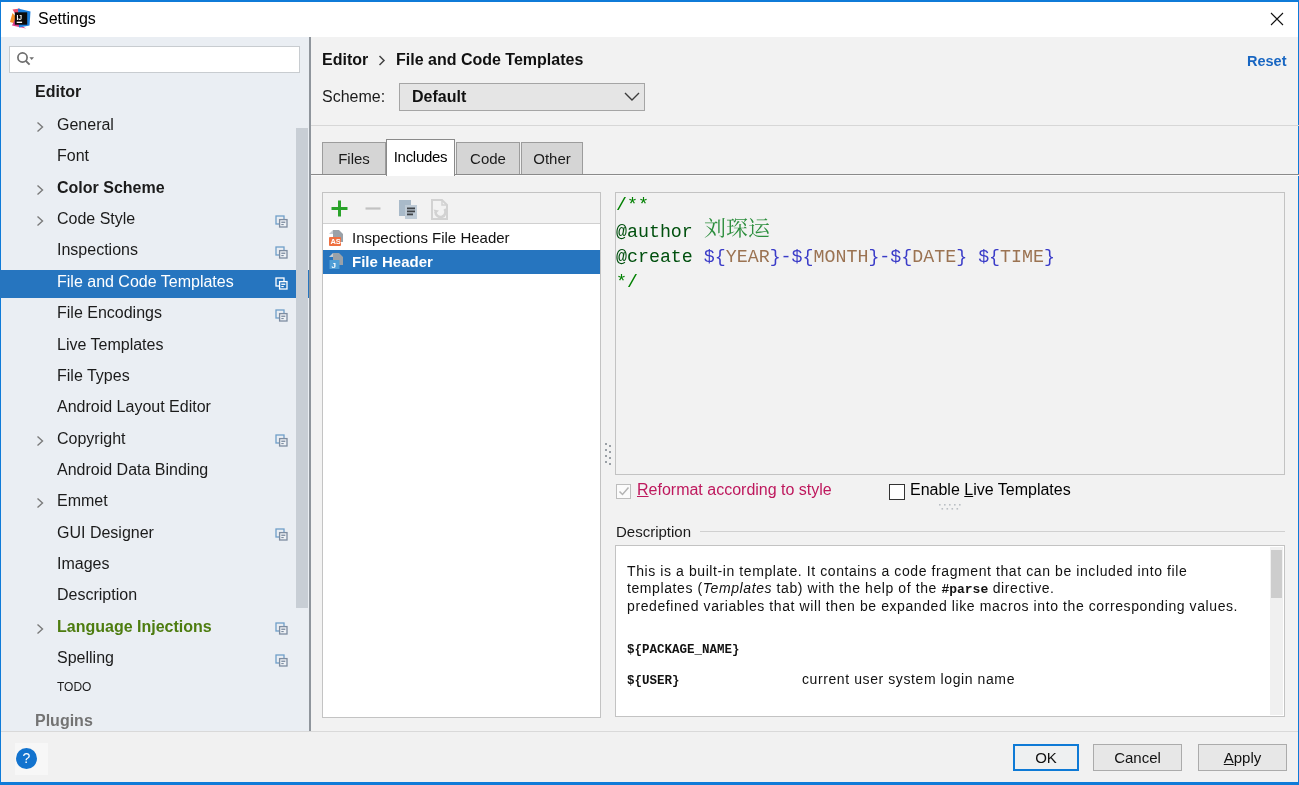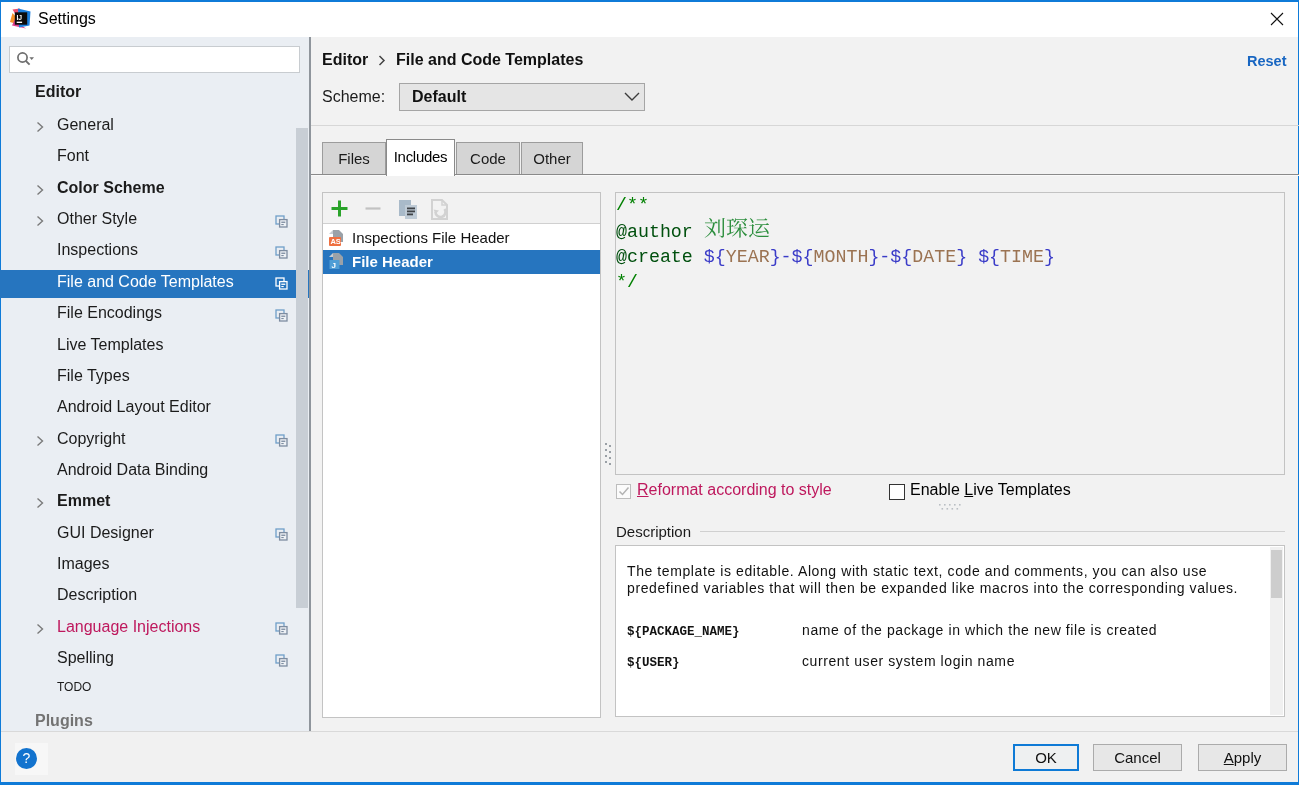--- a/index.html
+++ b/index.html
@@ -41,21 +41,21 @@
   <div style="position:absolute;left:35px;top:82.5px;font-size:16px;font-weight:700;color:#1b1b1b;white-space:nowrap">Editor</div>
 <div style="position:absolute;left:57px;top:116.0px;font-size:16px;font-weight:400;color:#1b1b1b;white-space:nowrap">General</div>
 <svg style="position:absolute;left:36px;top:121.0px" width="8" height="12" viewBox="0 0 8 12">
       <path d="M1.5 1.5 L6.5 6 L1.5 10.5" fill="none" stroke="#7a7a7a" stroke-width="1.4"></path>
     </svg>
 <div style="position:absolute;left:57px;top:147.4px;font-size:16px;font-weight:400;color:#1b1b1b;white-space:nowrap">Font</div>
 <div style="position:absolute;left:57px;top:178.7px;font-size:16px;font-weight:700;color:#1b1b1b;white-space:nowrap">Color Scheme</div>
 <svg style="position:absolute;left:36px;top:183.7px" width="8" height="12" viewBox="0 0 8 12">
       <path d="M1.5 1.5 L6.5 6 L1.5 10.5" fill="none" stroke="#7a7a7a" stroke-width="1.4"></path>
     </svg>
-<div style="position:absolute;left:57px;top:210.1px;font-size:16px;font-weight:400;color:#1b1b1b;white-space:nowrap">Other Style</div>
+<div style="position:absolute;left:57px;top:210.1px;font-size:16px;font-weight:400;color:#1b1b1b;white-space:nowrap">Code Style</div>
 <svg style="position:absolute;left:36px;top:215.1px" width="8" height="12" viewBox="0 0 8 12">
       <path d="M1.5 1.5 L6.5 6 L1.5 10.5" fill="none" stroke="#7a7a7a" stroke-width="1.4"></path>
     </svg>
 <svg style="position:absolute;left:275px;top:215px" width="13" height="13" viewBox="0 0 13 13">
 <rect x="1" y="1" width="8" height="8" fill="none" stroke="#6f9fc8" stroke-width="1.3"></rect>
 <rect x="4.6" y="4.6" width="7.4" height="7.4" fill="#eef1f5" stroke="#7d8ca0" stroke-width="1.3"></rect>
 <rect x="6.3" y="6.6" width="4" height="1.3" fill="#7d8ca0"></rect>
 <rect x="6.3" y="9" width="2.4" height="1.1" fill="#7d8ca0"></rect>
 </svg>
 <div style="position:absolute;left:57px;top:241.4px;font-size:16px;font-weight:400;color:#1b1b1b;white-space:nowrap">Inspections</div>
@@ -87,34 +87,34 @@
 <svg style="position:absolute;left:36px;top:434.5px" width="8" height="12" viewBox="0 0 8 12">
       <path d="M1.5 1.5 L6.5 6 L1.5 10.5" fill="none" stroke="#7a7a7a" stroke-width="1.4"></path>
     </svg>
 <svg style="position:absolute;left:275px;top:434px" width="13" height="13" viewBox="0 0 13 13">
 <rect x="1" y="1" width="8" height="8" fill="none" stroke="#6f9fc8" stroke-width="1.3"></rect>
 <rect x="4.6" y="4.6" width="7.4" height="7.4" fill="#eef1f5" stroke="#7d8ca0" stroke-width="1.3"></rect>
 <rect x="6.3" y="6.6" width="4" height="1.3" fill="#7d8ca0"></rect>
 <rect x="6.3" y="9" width="2.4" height="1.1" fill="#7d8ca0"></rect>
 </svg>
 <div style="position:absolute;left:57px;top:460.9px;font-size:16px;font-weight:400;color:#1b1b1b;white-space:nowrap">Android Data Binding</div>
-<div style="position:absolute;left:57px;top:492.2px;font-size:16px;font-weight:700;color:#1b1b1b;white-space:nowrap">Emmet</div>
+<div style="position:absolute;left:57px;top:492.2px;font-size:16px;font-weight:400;color:#1b1b1b;white-space:nowrap">Emmet</div>
 <svg style="position:absolute;left:36px;top:497.2px" width="8" height="12" viewBox="0 0 8 12">
       <path d="M1.5 1.5 L6.5 6 L1.5 10.5" fill="none" stroke="#7a7a7a" stroke-width="1.4"></path>
     </svg>
 <div style="position:absolute;left:57px;top:523.6px;font-size:16px;font-weight:400;color:#1b1b1b;white-space:nowrap">GUI Designer</div>
 <svg style="position:absolute;left:275px;top:528px" width="13" height="13" viewBox="0 0 13 13">
 <rect x="1" y="1" width="8" height="8" fill="none" stroke="#6f9fc8" stroke-width="1.3"></rect>
 <rect x="4.6" y="4.6" width="7.4" height="7.4" fill="#eef1f5" stroke="#7d8ca0" stroke-width="1.3"></rect>
 <rect x="6.3" y="6.6" width="4" height="1.3" fill="#7d8ca0"></rect>
 <rect x="6.3" y="9" width="2.4" height="1.1" fill="#7d8ca0"></rect>
 </svg>
 <div style="position:absolute;left:57px;top:554.9px;font-size:16px;font-weight:400;color:#1b1b1b;white-space:nowrap">Images</div>
 <div style="position:absolute;left:57px;top:586.3px;font-size:16px;font-weight:400;color:#1b1b1b;white-space:nowrap">Description</div>
-<div style="position:absolute;left:57px;top:617.6px;font-size:16px;font-weight:400;color:#be185d;white-space:nowrap">Language Injections</div>
+<div style="position:absolute;left:57px;top:617.6px;font-size:16px;font-weight:700;color:#4d7c0f;white-space:nowrap">Language Injections</div>
 <svg style="position:absolute;left:36px;top:622.6px" width="8" height="12" viewBox="0 0 8 12">
       <path d="M1.5 1.5 L6.5 6 L1.5 10.5" fill="none" stroke="#7a7a7a" stroke-width="1.4"></path>
     </svg>
 <svg style="position:absolute;left:275px;top:622px" width="13" height="13" viewBox="0 0 13 13">
 <rect x="1" y="1" width="8" height="8" fill="none" stroke="#6f9fc8" stroke-width="1.3"></rect>
 <rect x="4.6" y="4.6" width="7.4" height="7.4" fill="#eef1f5" stroke="#7d8ca0" stroke-width="1.3"></rect>
 <rect x="6.3" y="6.6" width="4" height="1.3" fill="#7d8ca0"></rect>
 <rect x="6.3" y="9" width="2.4" height="1.1" fill="#7d8ca0"></rect>
 </svg>
 <div style="position:absolute;left:57px;top:649.0px;font-size:16px;font-weight:400;color:#1b1b1b;white-space:nowrap">Spelling</div>
@@ -241,25 +241,26 @@
         <rect x="8.5" y="5" width="1.6" height="1.6"></rect>
         <rect x="13.5" y="5" width="1.6" height="1.6"></rect>
         <rect x="18.5" y="5" width="1.6" height="1.6"></rect>
       </g>
   </svg>
 
   <div class="abs" style="left:616px;top:523px;font-size:15px;color:#1b1b1b">Description</div>
   <div class="abs" style="left:700px;top:531px;width:585px;height:1px;background:#d0d0d0"></div>
   <div class="abs" style="left:615px;top:545px;width:670px;height:172px;background:#ffffff;border:1px solid #c3c3c3;overflow:hidden">
     <div style="position:absolute;left:11px;top:17px;width:648px;font-size:14px;letter-spacing:0.59px;color:#111111;line-height:17.2px;white-space:nowrap">
-      <div>The template is editable. Along with static text, code and comments, you can also use</div>
+      <div>This is a built-in template. It contains a code fragment that can be included into file</div>
+      <div>templates (<i>Templates</i> tab) with the help of the <b style="font-family:'Liberation Mono',monospace;font-size:13px;letter-spacing:0">#parse</b> directive.</div>
       <div>predefined variables that will then be expanded like macros into the corresponding values.</div>
       <div style="height:13.5px"></div>
       <div style="height:11px"></div>
-      <div><b style="font-family:'Liberation Mono',monospace;font-size:12.5px;letter-spacing:0">${PACKAGE_NAME}</b><span style="position:absolute;left:175px">name of the package in which the new file is created</span></div>
+      <div><b style="font-family:'Liberation Mono',monospace;font-size:12.5px;letter-spacing:0">${PACKAGE_NAME}</b></div>
       <div style="height:12px"></div>
       <div><b style="font-family:'Liberation Mono',monospace;font-size:12.5px;letter-spacing:0">${USER}</b><span style="position:absolute;left:175px">current user system login name</span></div>
     </div>
     <div style="position:absolute;right:1px;top:1px;width:13px;height:168px;background:#f0f0f0"></div>
     <div style="position:absolute;right:2px;top:4px;width:11px;height:48px;background:#cdcdcd"></div>
   </div>
 
   <div class="abs" style="left:1px;top:731px;width:1297px;height:51px;background:#f1f1f1;border-top:1px solid #d9d9d9"></div>
   <div class="abs" style="left:15px;top:743px;width:33px;height:32px;background:#f7f7f7"></div>
   <div class="abs" style="left:16px;top:748px;width:21px;height:21px;border-radius:50%;background:#1273ce;color:#ffffff;font-size:14px;text-align:center;line-height:21px">?</div>

